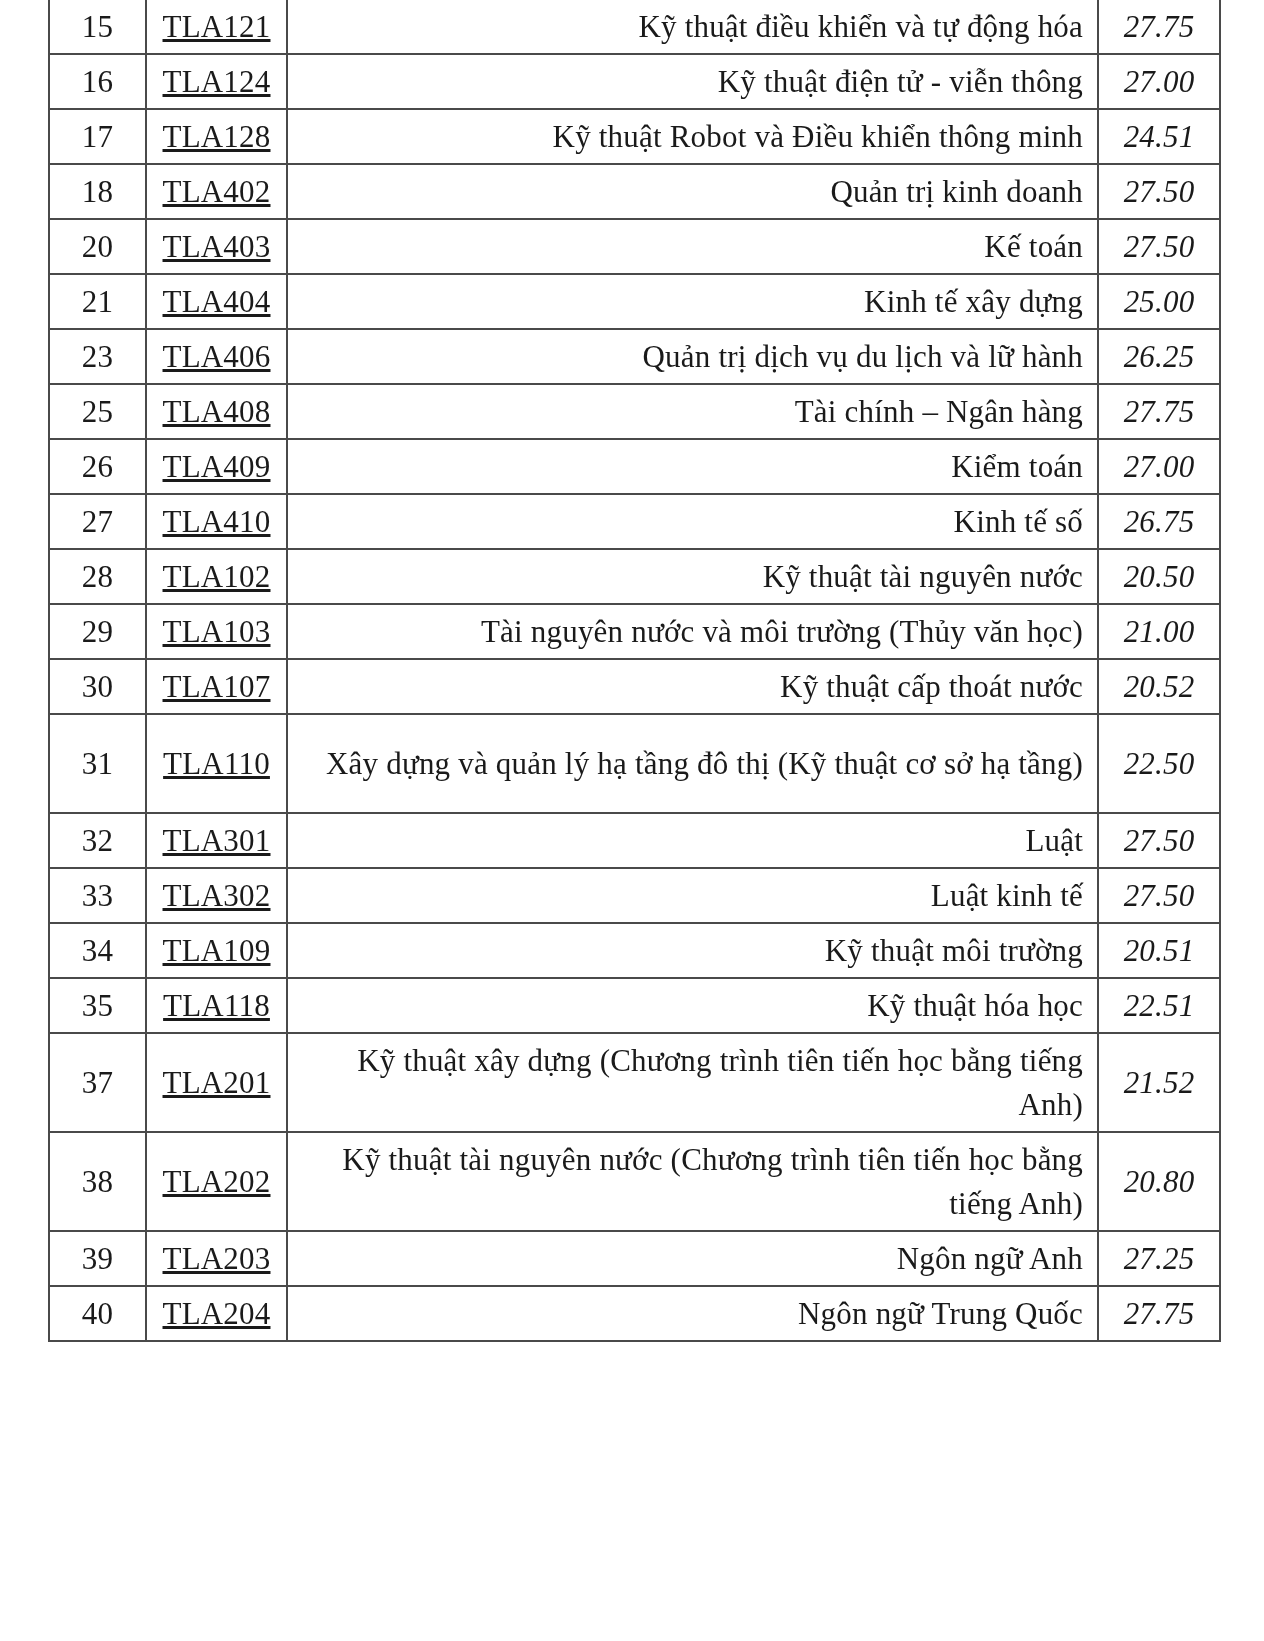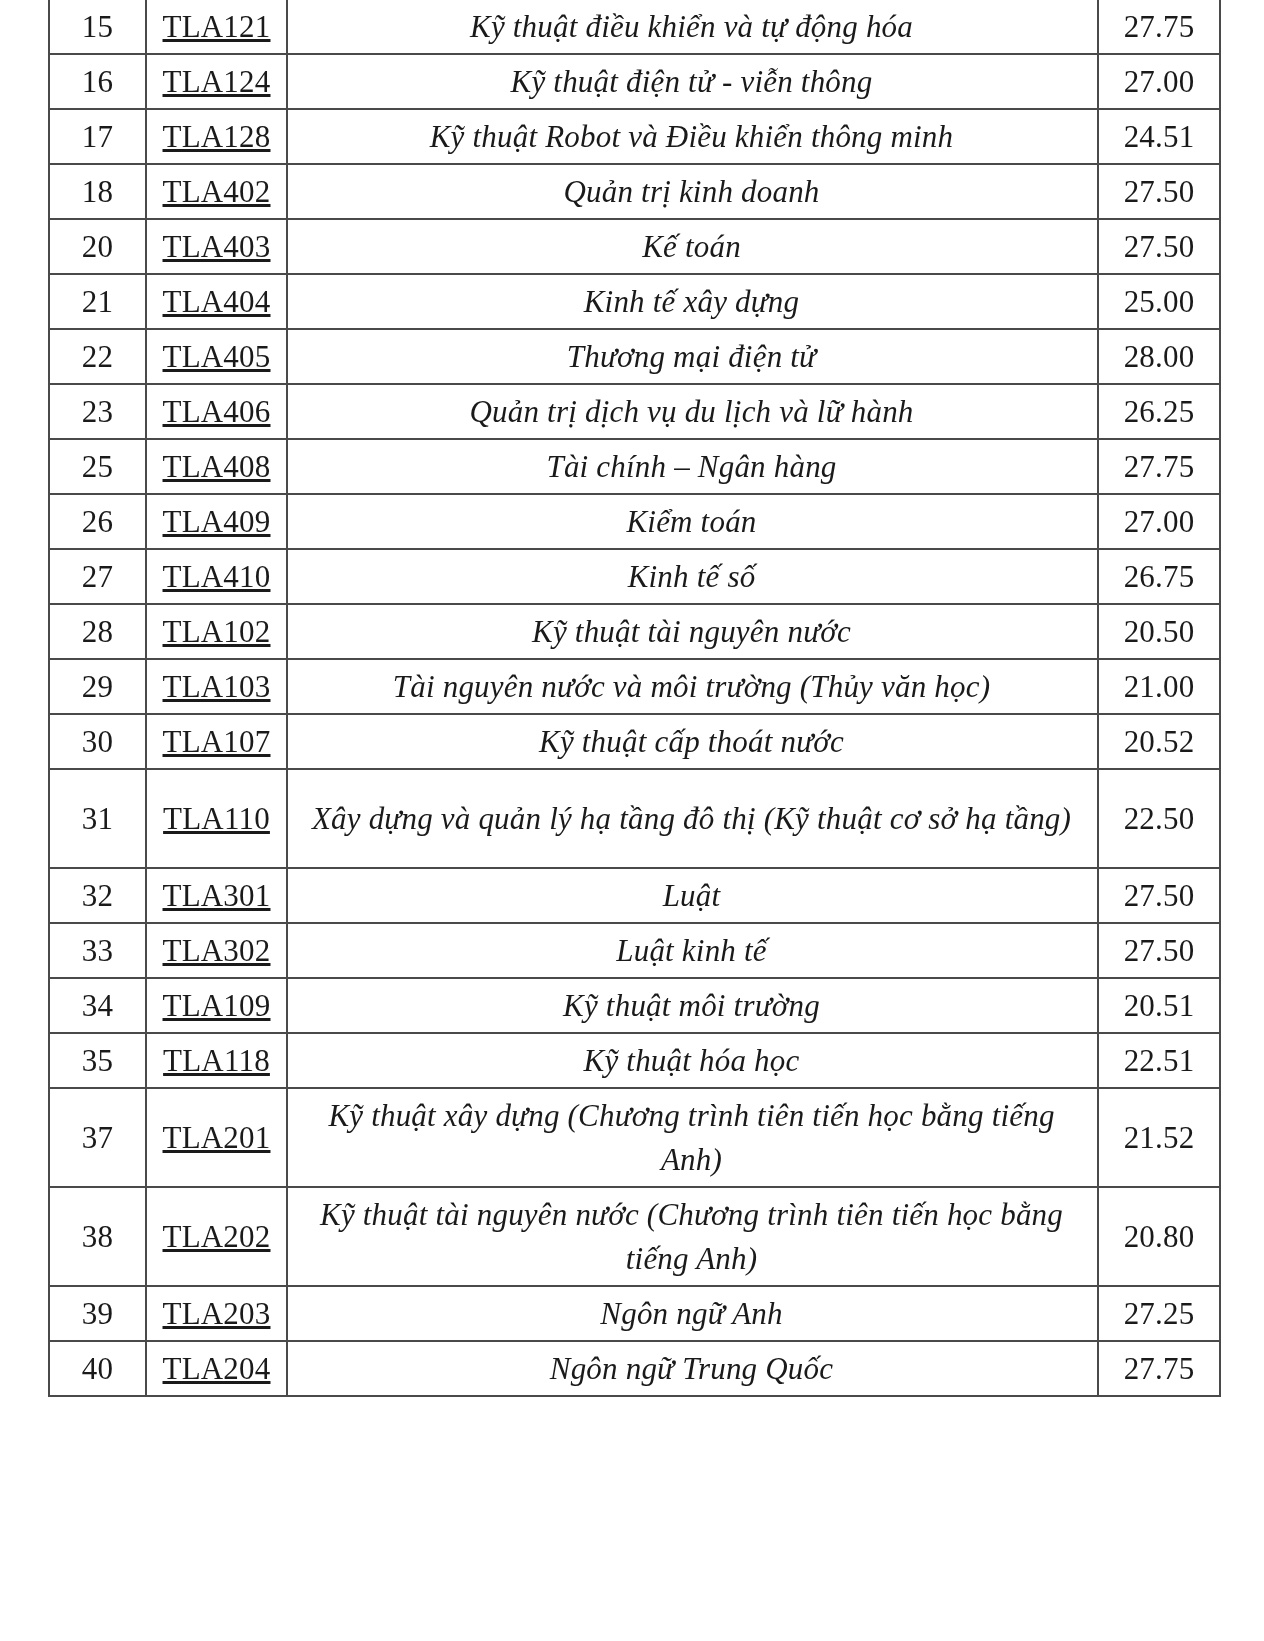--- a/index.html
+++ b/index.html
@@ -33,22 +33,22 @@
       padding: 0;
       vertical-align: middle;
       letter-spacing: 0.2px;
     }
     col.c-stt { width: 97px; }
     col.c-code { width: 141px; }
     col.c-name { width: 811px; }
     col.c-score { width: 122px; }
     td.stt { text-align: center; }
     td.code { text-align: center; text-decoration: underline; }
-    td.name { text-align: center; padding-left: 12px; padding-right: 14px; font-style: italic; }
-    td.score { text-align: center; }
+    td.name { text-align: right; padding-left: 12px; padding-right: 14px; }
+    td.score { text-align: center; font-style: italic; }
     tr.single td { height: 53px; }
     tr.double td { height: 97px; }
   </style>
 </head>
 <body>
 
 <div class="table-wrap">
   <table>
     <colgroup>
       <col class="c-stt">
@@ -86,26 +86,20 @@
           <td class="stt">20</td>
           <td class="code">TLA403</td>
           <td class="name">Kế toán</td>
           <td class="score">27.50</td>
         </tr>
         <tr class="single">
           <td class="stt">21</td>
           <td class="code">TLA404</td>
           <td class="name">Kinh tế xây dựng</td>
           <td class="score">25.00</td>
-        </tr>
-        <tr class="single">
-          <td class="stt">22</td>
-          <td class="code">TLA405</td>
-          <td class="name">Thương mại điện tử</td>
-          <td class="score">28.00</td>
         </tr>
         <tr class="single">
           <td class="stt">23</td>
           <td class="code">TLA406</td>
           <td class="name">Quản trị dịch vụ du lịch và lữ hành</td>
           <td class="score">26.25</td>
         </tr>
         <tr class="single">
           <td class="stt">25</td>
           <td class="code">TLA408</td>

